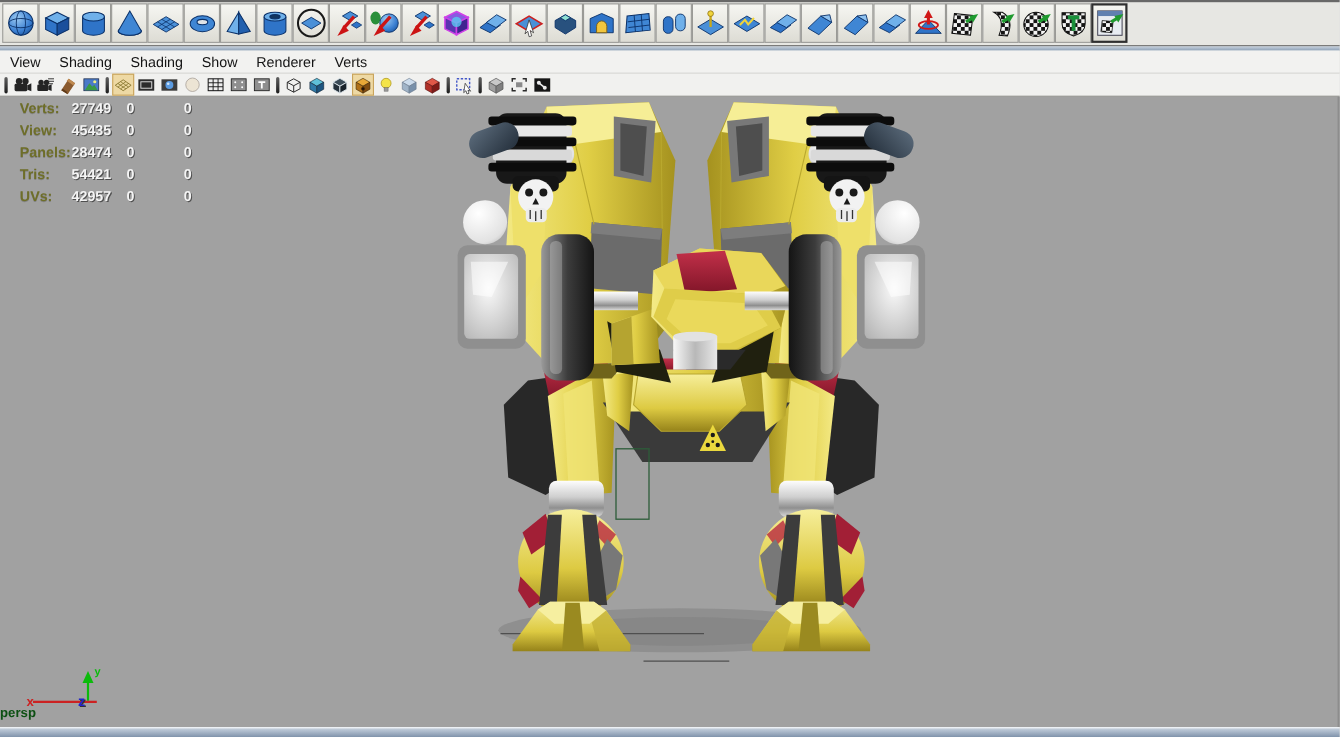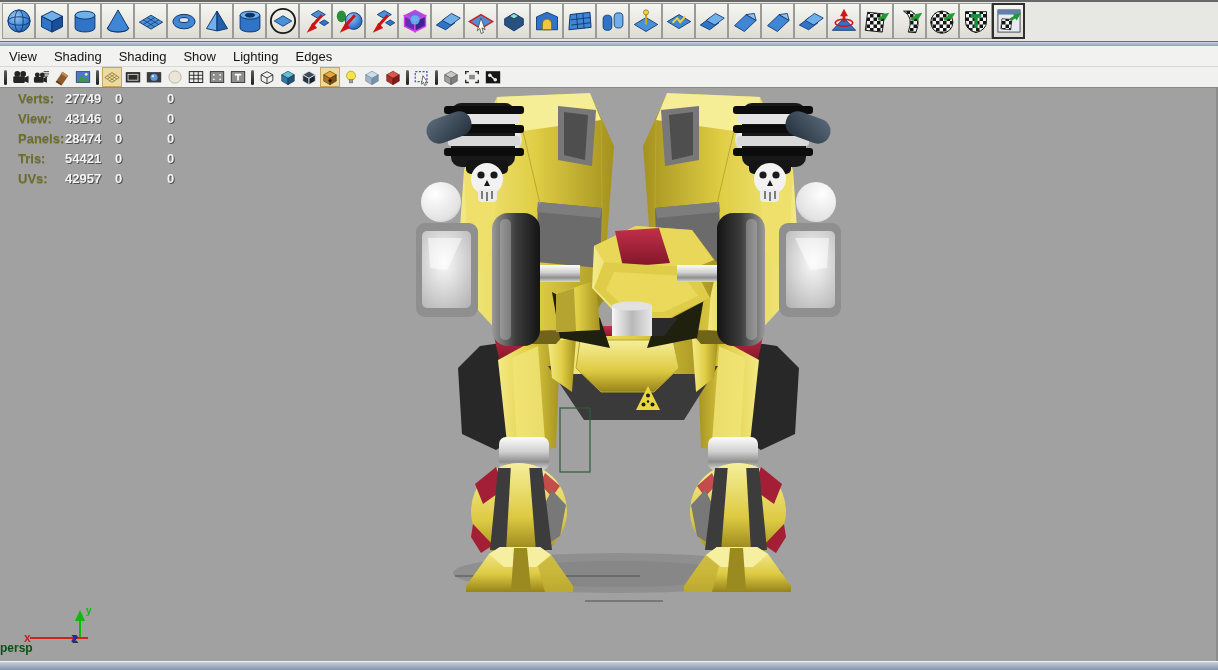--- a/index.html
+++ b/index.html
@@ -463,22 +463,22 @@
       </div>
     </div>
   <div class="divider"></div>
 
   <div class="menubar">
 
   <div class="menu-item">View</div>
       <div class="menu-item">Shading</div>
       <div class="menu-item">Shading</div>
       <div class="menu-item">Show</div>
-      <div class="menu-item">Lighting</div>
-      <div class="menu-item">Edges</div>
+      <div class="menu-item">Renderer</div>
+      <div class="menu-item">Verts</div>
     </div>
 
   <div class="ptoolbar">
 
   <div class="ptb-item sep">
         
       </div>
       <div class="ptb-item">
         <svg viewBox="0 0 20 20">
           <use href="#p-cam" xlink:href="#p-cam"></use>
@@ -761,21 +761,21 @@
     <div class="hud">
 
     <div class="hud-row">
           <span class="hud-label">Verts:</span>
           <span class="hud-total">27749</span>
           <span class="hud-c2">0</span>
           <span class="hud-c3">0</span>
         </div>
         <div class="hud-row">
           <span class="hud-label">View:</span>
-          <span class="hud-total">43146</span>
+          <span class="hud-total">45435</span>
           <span class="hud-c2">0</span>
           <span class="hud-c3">0</span>
         </div>
         <div class="hud-row">
           <span class="hud-label">Panels:</span>
           <span class="hud-total">28474</span>
           <span class="hud-c2">0</span>
           <span class="hud-c3">0</span>
         </div>
         <div class="hud-row">

